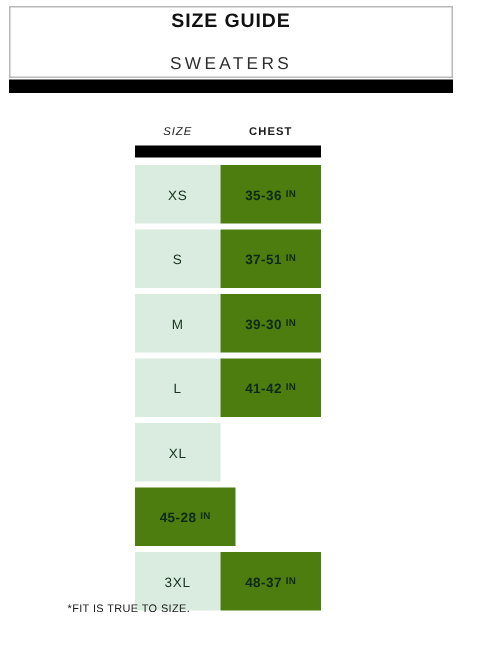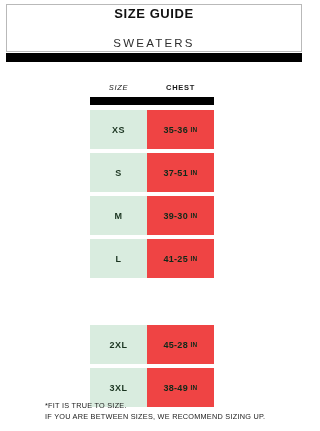--- a/index.html
+++ b/index.html
@@ -94,27 +94,27 @@
   .cell {
     display: flex;
     align-items: center;
     justify-content: center;
   }
   .cell.size {
     width: 57px;
     background: #d9ecdf;
     color: #19331f;
     font-size: 9px;
-    font-weight: bold;
+    font-weight: normal;
     letter-spacing: 0.5px;
     text-align: right;
   }
   .cell.chest {
     width: 67px;
-    background: #ef4444;
+    background: #4d7c0f;
     color: #0e2a19;
     font-size: 9px;
     font-weight: bold;
     letter-spacing: 0.3px;
   }
   .chest-unit {
     font-size: 6.5px;
     font-weight: bold;
     margin-left: 2.5px;
     letter-spacing: 0.3px;
@@ -172,43 +172,42 @@
       <div class="cell size">M</div>
       <div class="cell chest">
         <span>39-30</span>
         <span class="chest-unit">IN</span>
       </div>
     </div>
 
     <div class="row">
       <div class="cell size">L</div>
       <div class="cell chest">
-        <span>41-25</span>
-        <span class="chest-unit">IN</span>
-      </div>
-    </div>
-
-    <div class="row">
-    </div>
-
-    <div class="row">
-      <div class="cell size">2XL</div>
+        <span>41-42</span>
+        <span class="chest-unit">IN</span>
+      </div>
+    </div>
+
+    <div class="row">
+      <div class="cell size">XL</div>
+    </div>
+
+    <div class="row">
       <div class="cell chest">
         <span>45-28</span>
         <span class="chest-unit">IN</span>
       </div>
     </div>
 
     <div class="row">
       <div class="cell size">3XL</div>
       <div class="cell chest">
-        <span>38-49</span>
+        <span>48-37</span>
         <span class="chest-unit">IN</span>
       </div>
     </div>
 
   </div>
 </div>
 
 <div class="footnote">
   <div class="footnote-line">*FIT IS TRUE TO SIZE.</div>
-  <div class="footnote-line">IF YOU ARE BETWEEN SIZES, WE RECOMMEND SIZING UP.</div>
 </div>
 
 </body></html>

